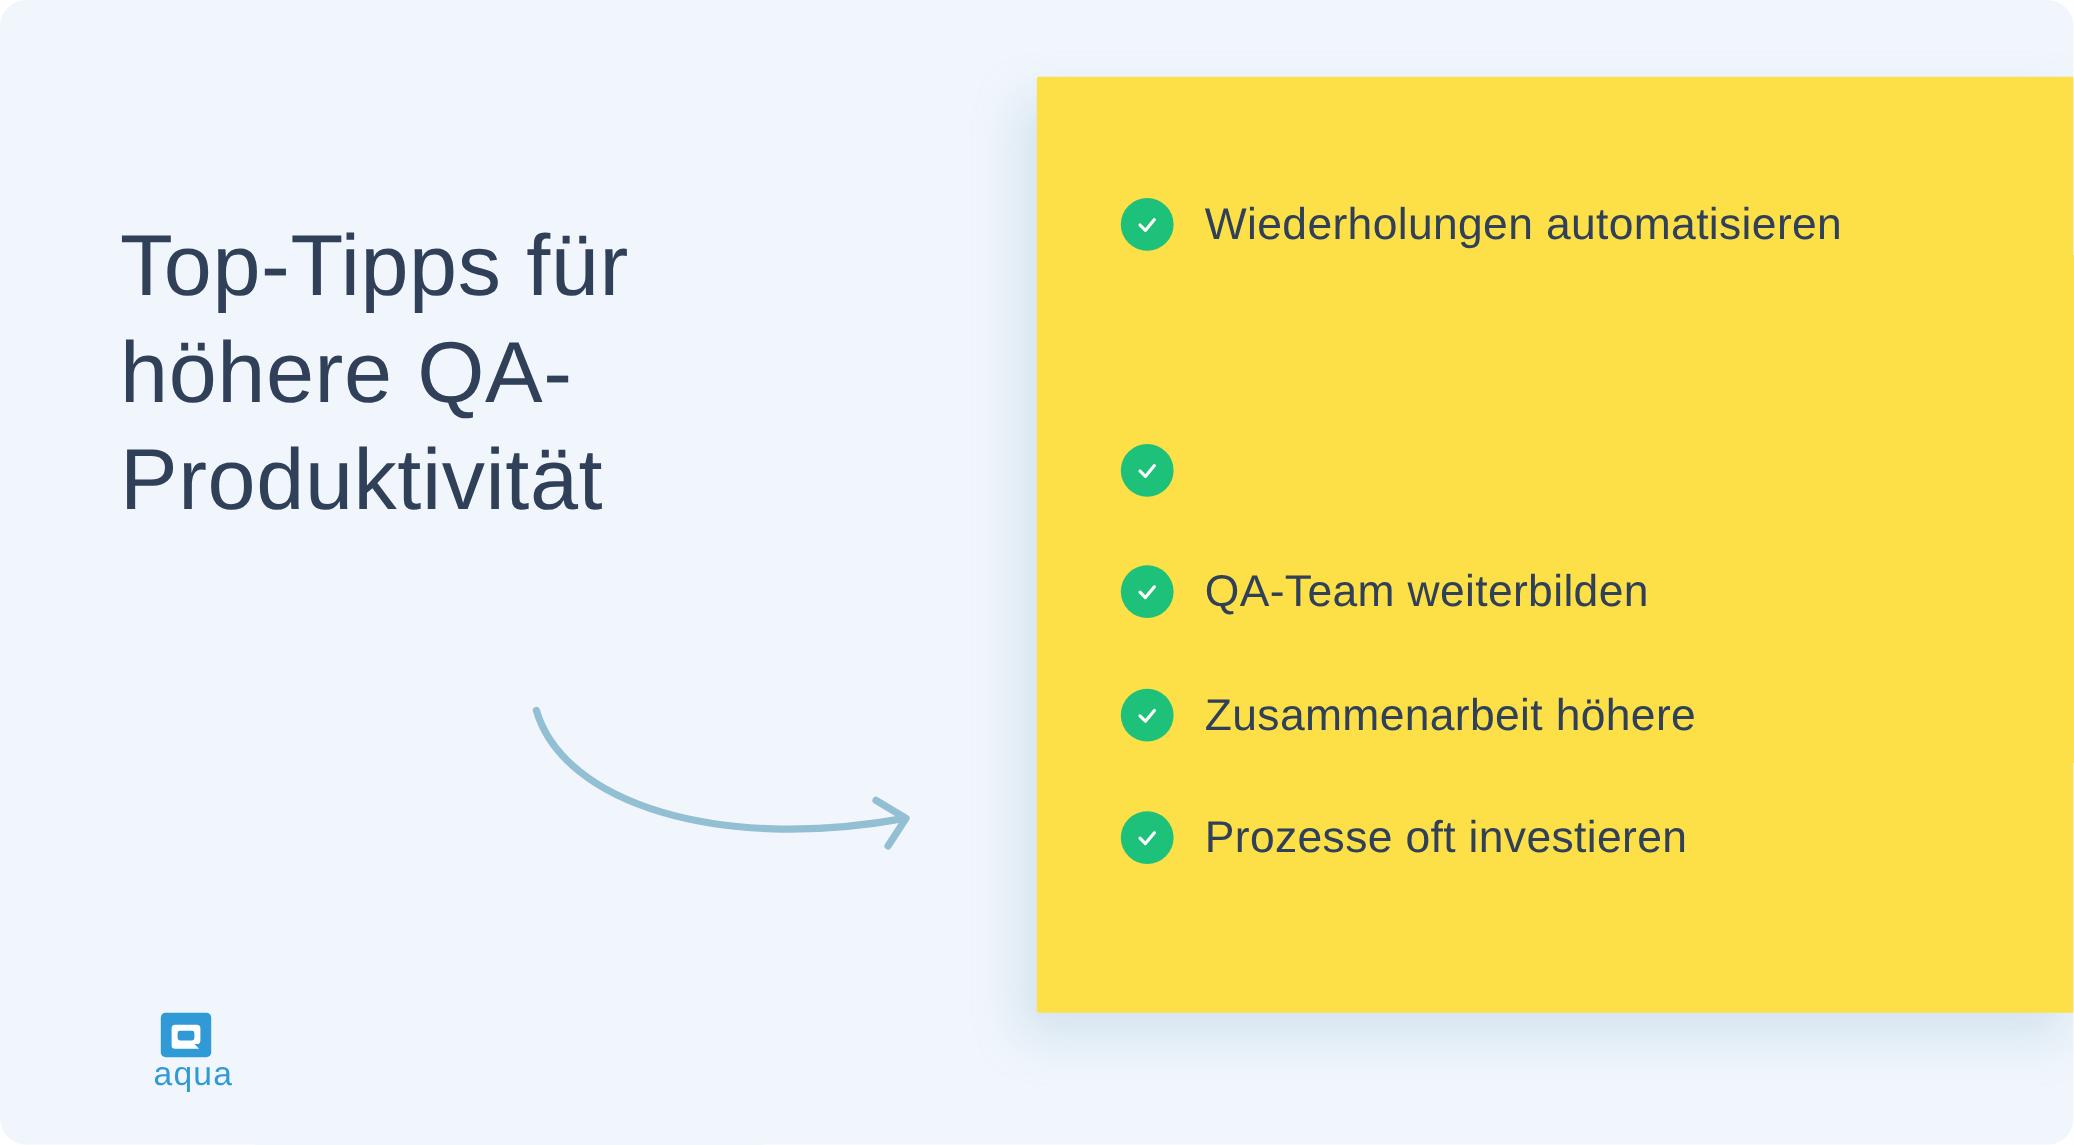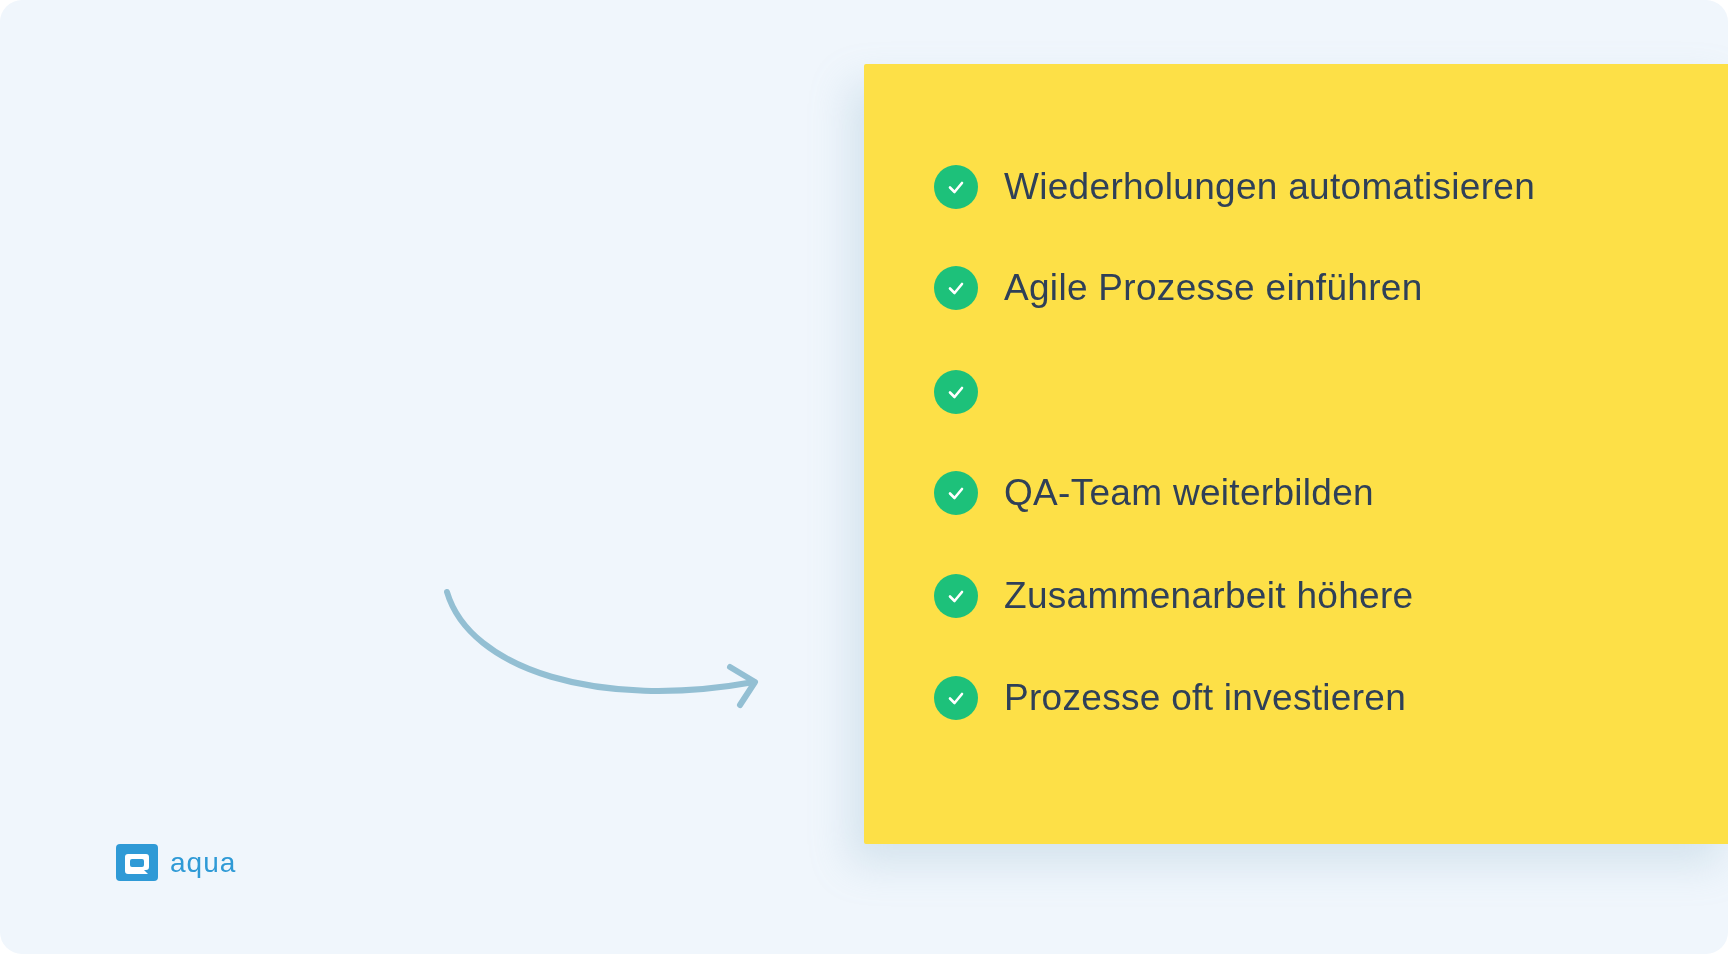--- a/index.html
+++ b/index.html
@@ -4,51 +4,48 @@
 <style>
   html, body { margin:0; padding:0; background:#ffffff; }
   body { width:1728px; height:954px; position:relative; overflow:hidden; font-family:"Liberation Sans", "DejaVu Sans", sans-serif; }
   .canvas { position:absolute; left:0; top:0; width:1728px; height:954px; background:#f0f6fc; border-radius:22px; overflow:hidden; }
   .title { position:absolute; left:100px; top:178px; width:560px; margin:0; font-size:72px; line-height:89px; font-weight:400; color:#2f4058; letter-spacing:0.5px; }
   .arrow { position:absolute; left:0; top:0; }
   .card { position:absolute; left:864px; top:64px; width:872px; height:780px; background:#fde047; border-radius:2px; box-shadow: -14px 20px 40px rgba(140,180,200,0.28); }
   .item { position:absolute; left:70px; height:50px; display:flex; align-items:center; }
   .check { width:44px; height:44px; border-radius:50%; background:#1dc17a; display:flex; align-items:center; justify-content:center; flex:none; }
   .item-label { margin-left:26px; font-size:37px; color:#2f4058; white-space:nowrap; letter-spacing:0.3px; }
-  .logo { position:absolute; left:116px; top:844px; display:flex; align-items:center; }
+  .logo { position:absolute; left:116px; top:844px; display:flex; align-items:center;flex-direction:column; }
   .logo-mark { width:42px; height:37px; background:#2f9ad6; border-radius:4px; display:flex; align-items:center; justify-content:center; }
   .logo-text { margin-left:12px; font-size:28px; color:#2f9ad6; letter-spacing:1px; line-height:1; }
 </style>
 </head>
 <body>
 
 <div class="canvas">
 
+  <h1 class="title">
+    <span>Top-Tipps für</span><br>
+    <span>höhere QA-</span><br>
+    <span>Produktivität</span>
+  </h1>
 
   <svg class="arrow" width="1728" height="954">
     <path d="M447 592 C 470 670, 600 710, 754 682" fill="none" stroke="#93bfd3" stroke-width="6" stroke-linecap="round"></path>
     <path d="M730 667 L 755 682 L 740 705" fill="none" stroke="#93bfd3" stroke-width="6" stroke-linecap="round" stroke-linejoin="round"></path>
   </svg>
 
   <div class="card">
     <div class="item" style="top:98px">
       <span class="check">
         <svg width="22" height="22" viewBox="0 0 22 22">
             <path d="M5 11.5 L9.5 16 L17 7" fill="none" stroke="#fff" stroke-width="2.6" stroke-linecap="round" stroke-linejoin="round"></path>
           </svg>
       </span>
       <span class="item-label">Wiederholungen automatisieren</span>
-    </div>
-    <div class="item" style="top:199px">
-      <span class="check">
-        <svg width="22" height="22" viewBox="0 0 22 22">
-            <path d="M5 11.5 L9.5 16 L17 7" fill="none" stroke="#fff" stroke-width="2.6" stroke-linecap="round" stroke-linejoin="round"></path>
-          </svg>
-      </span>
-      <span class="item-label">Agile Prozesse einführen</span>
     </div>
     <div class="item" style="top:303px">
       <span class="check">
         <svg width="22" height="22" viewBox="0 0 22 22">
             <path d="M5 11.5 L9.5 16 L17 7" fill="none" stroke="#fff" stroke-width="2.6" stroke-linecap="round" stroke-linejoin="round"></path>
           </svg>
       </span>
     </div>
     <div class="item" style="top:404px">
       <span class="check">

